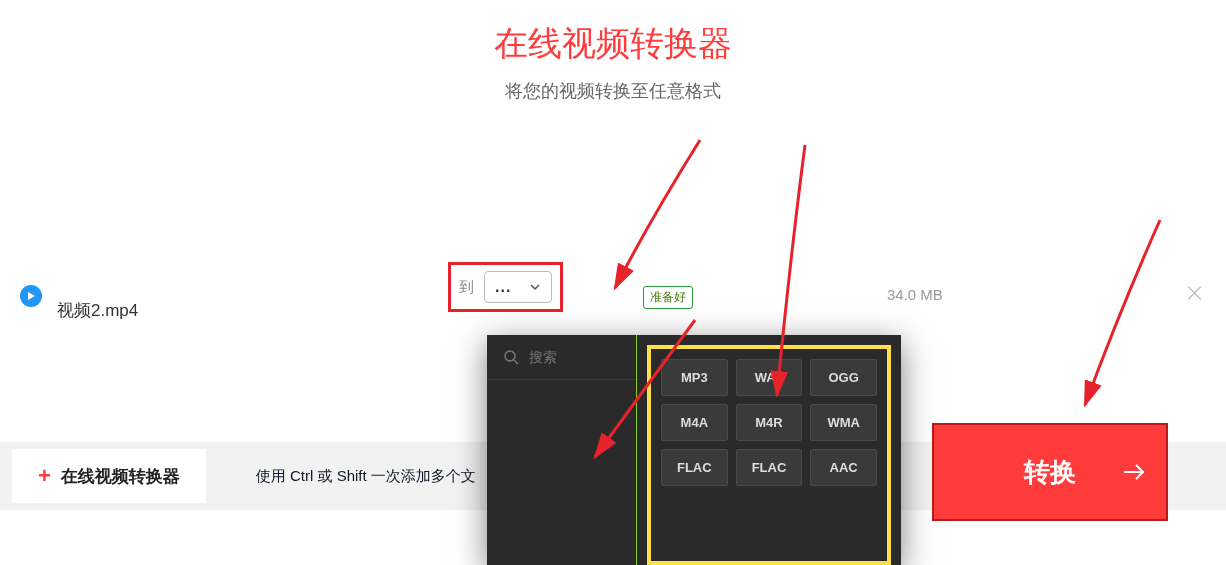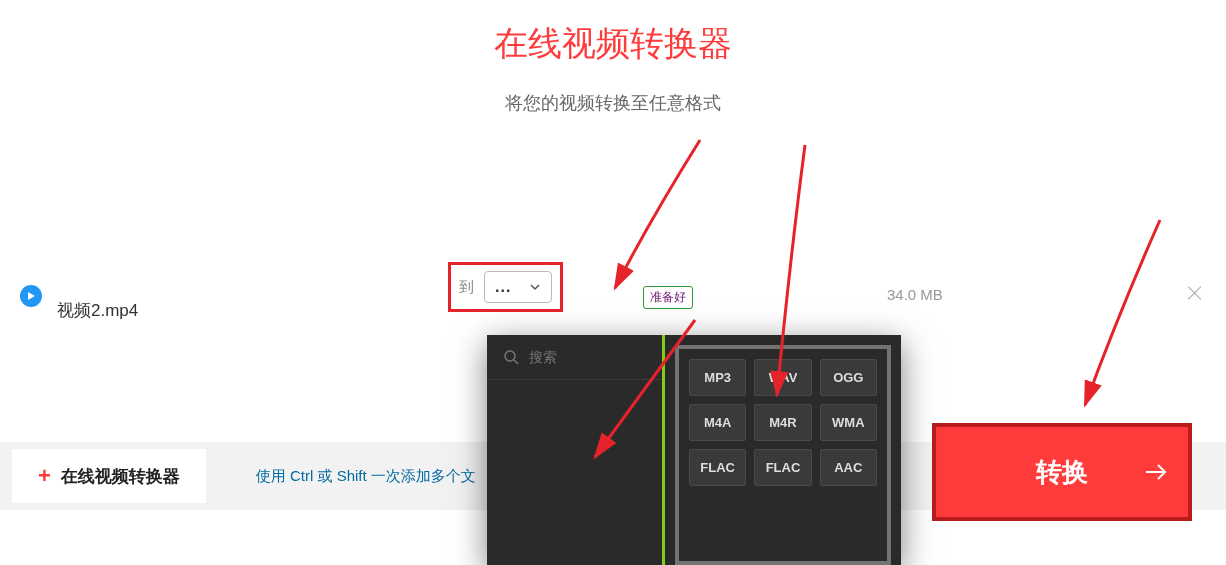--- a/index.html
+++ b/index.html
@@ -6,21 +6,21 @@
   body {
     font-family: "Microsoft YaHei", Arial, sans-serif;
     background: #fff;
     width: 1226px;
     height: 565px;
     position: relative;
     overflow: hidden;
   }
   .header { text-align: center; padding-top: 21px; }
   .title { color: #ff3b3b; font-size: 34px; font-weight: 500; }
-  .subtitle { color: #666; font-size: 18px; margin-top: 24px; }
+  .subtitle { color: #666; font-size: 18px; margin-top: 12px; }
 
   .file-row {
     position: absolute;
     top: 268px;
     left: 0;
     right: 0;
     height: 56px;
     display: flex;
     align-items: center;
     padding: 0 20px;
@@ -49,21 +49,21 @@
     cursor: pointer;
     background: #fff;
   }
   .format-select .dots { font-weight: bold; color: #333; letter-spacing: 1px; }
   .chev { width: 12px; height: 12px; }
 
   .status-badge {
     position: absolute;
     left: 643px; top: 286px;
     border: 1px solid #2e9a3a;
-    color: #701a75;
+    color: #4d7c0f;
     font-size: 12px;
     padding: 2px 6px;
     border-radius: 3px;
   }
 
   .filesize {
     position: absolute;
     left: 887px; top: 286px;
     color: #999; font-size: 15px;
   }
@@ -89,50 +89,50 @@
   .add-more {
     background: #fff;
     border: none;
     padding: 14px 26px;
     margin-left: 12px;
     display: flex; align-items: center; gap: 10px;
     font-size: 17px; font-weight: 600; color: #222;
     cursor: pointer;
   }
   .plus { color: #ff3b3b; font-size: 22px; font-weight: bold; }
-  .hint { margin-left: 50px; color: #0369a1; font-size: 15px; }
+  .hint { margin-left: 50px; color: #0f172a; font-size: 15px; }
 
   .convert-btn {
     position: absolute;
     left: 932px; top: 423px;
-    width: 260px; height: 98px;
+    width: 236px; height: 98px;
     background: #ff3b3b;
     color: #fff;
-    border: 4px solid #b91c1c;
+    border: 2px solid #b91c1c;
     display: flex; align-items: center; justify-content: center;
     font-size: 26px; font-weight: 600;
     cursor: pointer;
   }
   .convert-btn .arrow-right {
     position: absolute; right: 18px;
     width: 28px; height: 28px; stroke: #fff; fill: none;
   }
 
   .dropdown-panel {
     position: absolute;
     left: 487px; top: 335px;
     width: 414px; height: 230px;
     background: #2a2a2a;
     color: #ccc;
     display: flex;
     box-shadow: 0 8px 30px rgba(0,0,0,0.5);
   }
   .dd-left {
-    width: 178px;
-    border-right: 3px solid #84cc16;
+    width: 150px;
+    border-right: 1px solid #84cc16;
   }
   .dd-search {
     padding: 14px 16px;
     display: flex; align-items: center; gap: 10px;
     border-bottom: 1px solid #3a3a3a;
     color: #777;
   }
   .dd-search svg { width: 16px; height: 16px; stroke: #777; fill: none; }
   .dd-search input {
     background: transparent; border: none; outline: none;
@@ -146,21 +146,21 @@
   }
   .dd-cat.active-frame {
     border: 3px solid #e6232a;
   }
   .dd-cat .chev-r {
     position: absolute; right: 14px; top: 50%; transform: translateY(-50%);
     color: #888; font-size: 13px;
   }
   .dd-right {
     flex: 1;
-    border: 4px solid #737373;
+    border: 4px solid #fde047;
     margin: 10px 10px 0 10px;
     padding: 10px;
     display: grid;
     grid-template-columns: repeat(3, 1fr);
     gap: 8px;
     align-content: start;
   }
   .fmt-btn {
     background: #3a3a3a;
     border: 1px solid #4a4a4a;

